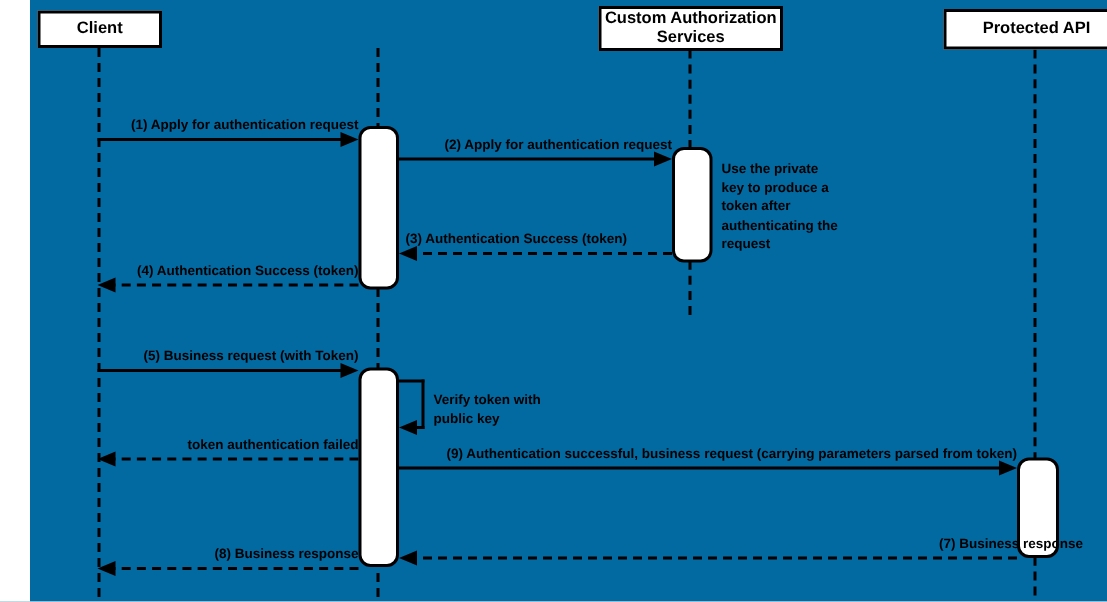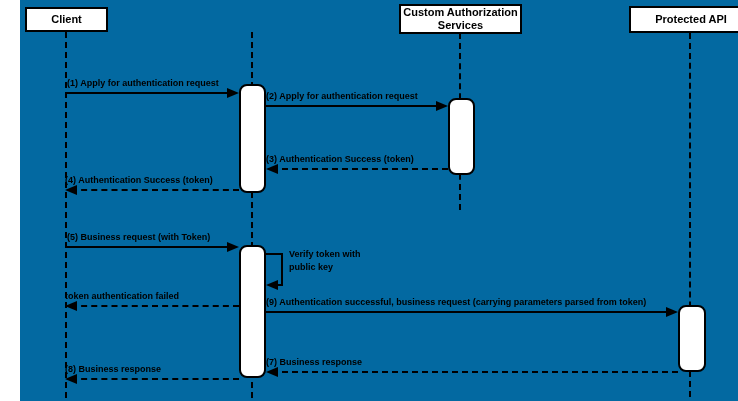--- a/index.html
+++ b/index.html
@@ -67,21 +67,21 @@
     border-bottom: 5px solid transparent;
     border-right: 12px solid #000000;
   }
 
   
   .msg-label {
     position: absolute;
     font-size: 9px;
     font-weight: bold;
     line-height: 13px;
-    text-align: left;
+    text-align: right;
     white-space: nowrap;
     z-index: 4;
   }
   .note-text {
     position: absolute;
     font-size: 9px;
     font-weight: bold;
     line-height: 12.5px;
     text-align: left;
     z-index: 3;
@@ -149,21 +149,21 @@
     <div class="hline solid" style="left:45px; top:246px; width:168px;"></div>
     <div class="arr arr-r" style="left:207px; top:242px;"></div>
   </div>
 
   
   <div class="group">
     <div class="hline solid" style="left:246px; top:253px; width:17px;"></div>
     <div class="vline" style="left:261px; top:253px; height:33px;"></div>
     <div class="hline solid" style="left:252px; top:284px; width:11px;"></div>
     <div class="arr arr-l" style="left:246px; top:280px;"></div>
-    <div class="msg-label" style="left:269px; top:248px; width:78px; text-align:left; white-space:normal;">Verify token with public key</div>
+    <div class="msg-label" style="left:269px; top:260px; width:78px; text-align:left; white-space:normal;">Verify token with public key</div>
   </div>
 
   
   <div class="group">
     <div class="msg-label" style="left:45px; top:290px; width:174px;">token authentication failed</div>
     <div class="hline dashed" style="left:51px; top:305px; width:168px;"></div>
     <div class="arr arr-l" style="left:45px; top:301px;"></div>
   </div>
 
   
@@ -181,14 +181,15 @@
   </div>
 
   
   <div class="group">
     <div class="msg-label" style="left:45px; top:363px; width:174px;">(8) Business response</div>
     <div class="hline dashed" style="left:51px; top:378px; width:168px;"></div>
     <div class="arr arr-l" style="left:45px; top:374px;"></div>
   </div>
 
   
+  <div class="note-text" style="left:461px; top:106px; width:80px;">Use the private key to produce a token after authenticating the request</div>
 
 </div>
 
 </body></html>

